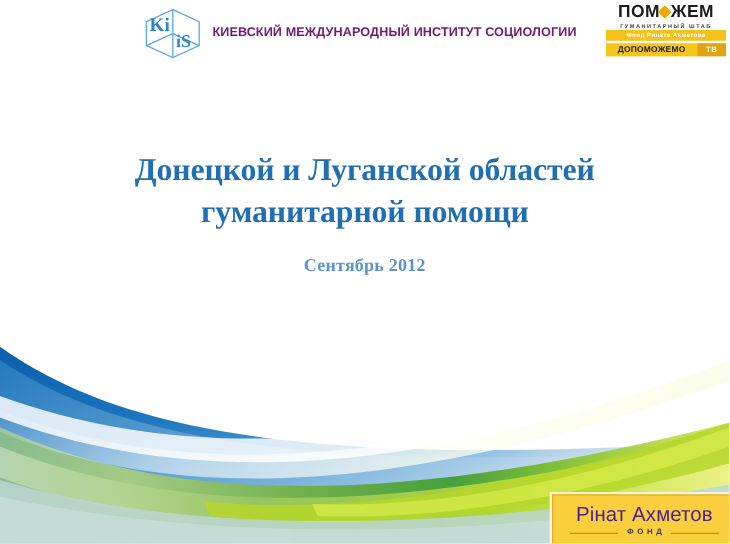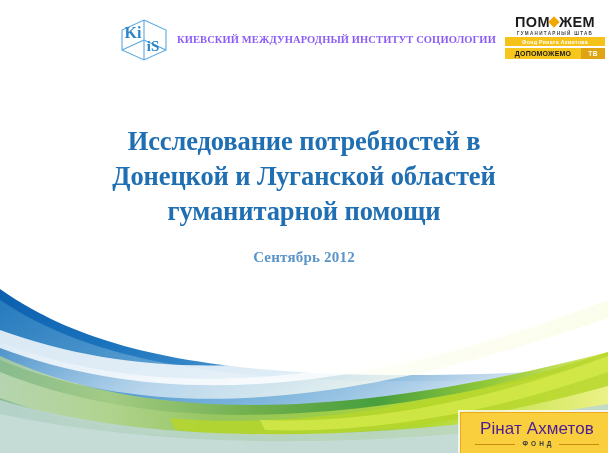--- a/index.html
+++ b/index.html
@@ -10,33 +10,33 @@
     width:608px;height:453px;
     overflow:hidden;
     background:#ffffff;
   }
 
   
   .bg-waves{position:absolute;left:0;top:0;width:608px;height:453px;}
 
   
   .header{
-    position:absolute;left:0;top:12px;width:608px;height:52px;
+    position:absolute;left:0;top:0;width:608px;height:52px;
     z-index:5;
   }
   .kiis-block{
     position:absolute;left:118px;top:6px;
     display:flex;align-items:center;gap:7px;
   }
   .kiis-mark{width:52px;height:44px;flex:none;}
   .kiis-text{
     display:flex;flex-direction:column;align-items:center;
     line-height:1.25;
-    font-family:Liberation Serif, serif;
-    color:#8b5cf6;
+    font-family:Liberation Sans, sans-serif;
+    color:#701a75;
   }
   .kiis-ru{font-size:10.5px;font-weight:bold;letter-spacing:.1px;white-space:nowrap;}
   .kiis-en{font-size:10px;font-weight:bold;letter-spacing:.1px;white-space:nowrap;}
 
   
   .pomozhem{
     position:absolute;left:505px;top:2px;
     width:100px;
     background:#ffffff;
     display:flex;flex-direction:column;align-items:stretch;
@@ -233,21 +233,20 @@
       <div class="pm-fund">Фонд Рината Ахметова</div>
       <div class="pm-bottom">
         <div class="pm-dopo">ДОПОМОЖЕМО</div>
         <div class="pm-tv">ТВ</div>
       </div>
     </div>
   </div>
 
   <div class="title-area">
     <h1 class="title">
-      <span class="ln">Исследование потребностей в</span>
       <span class="ln">Донецкой и Луганской областей</span>
       <span class="ln">гуманитарной помощи</span>
     </h1>
     <div class="subtitle">Сентябрь 2012</div>
   </div>
 
   <div class="rafund">
     <div class="ra-name">Рінат Ахметов</div>
     <div class="ra-rule">
       <i></i>

